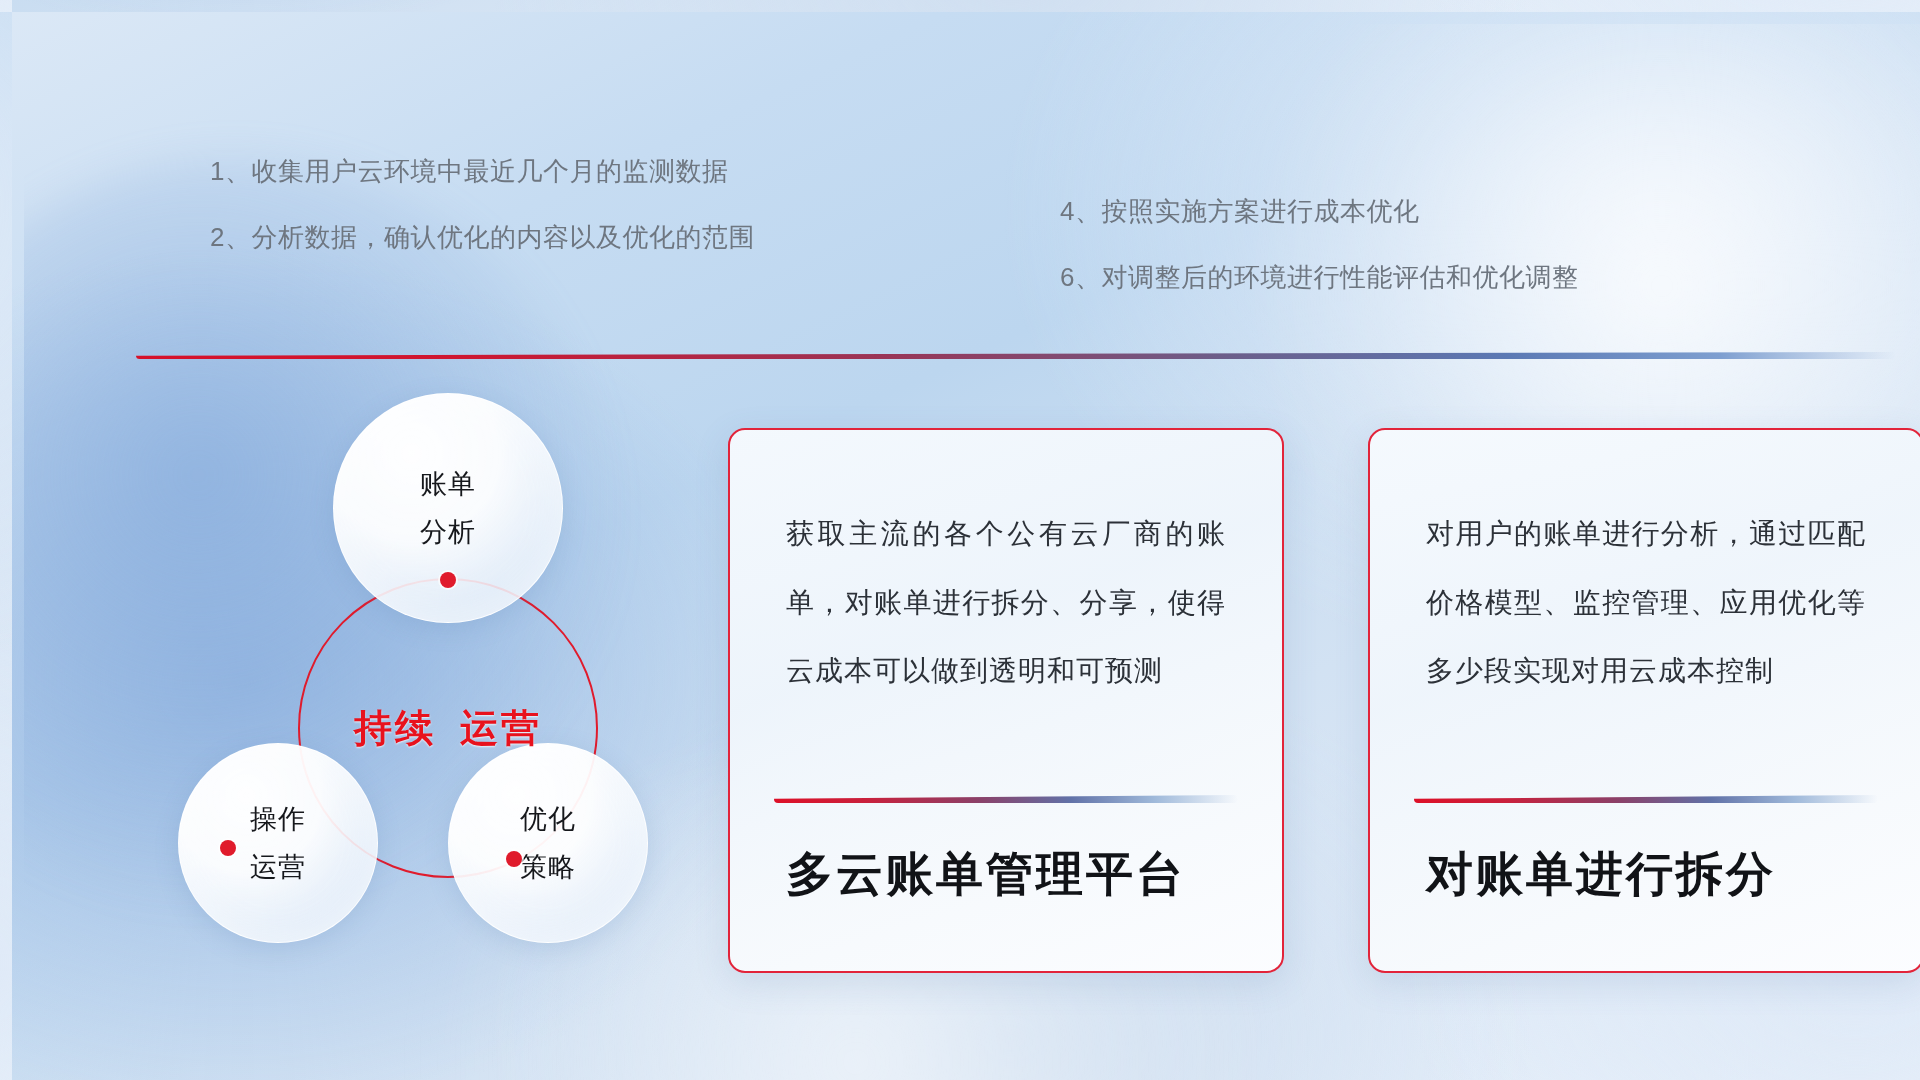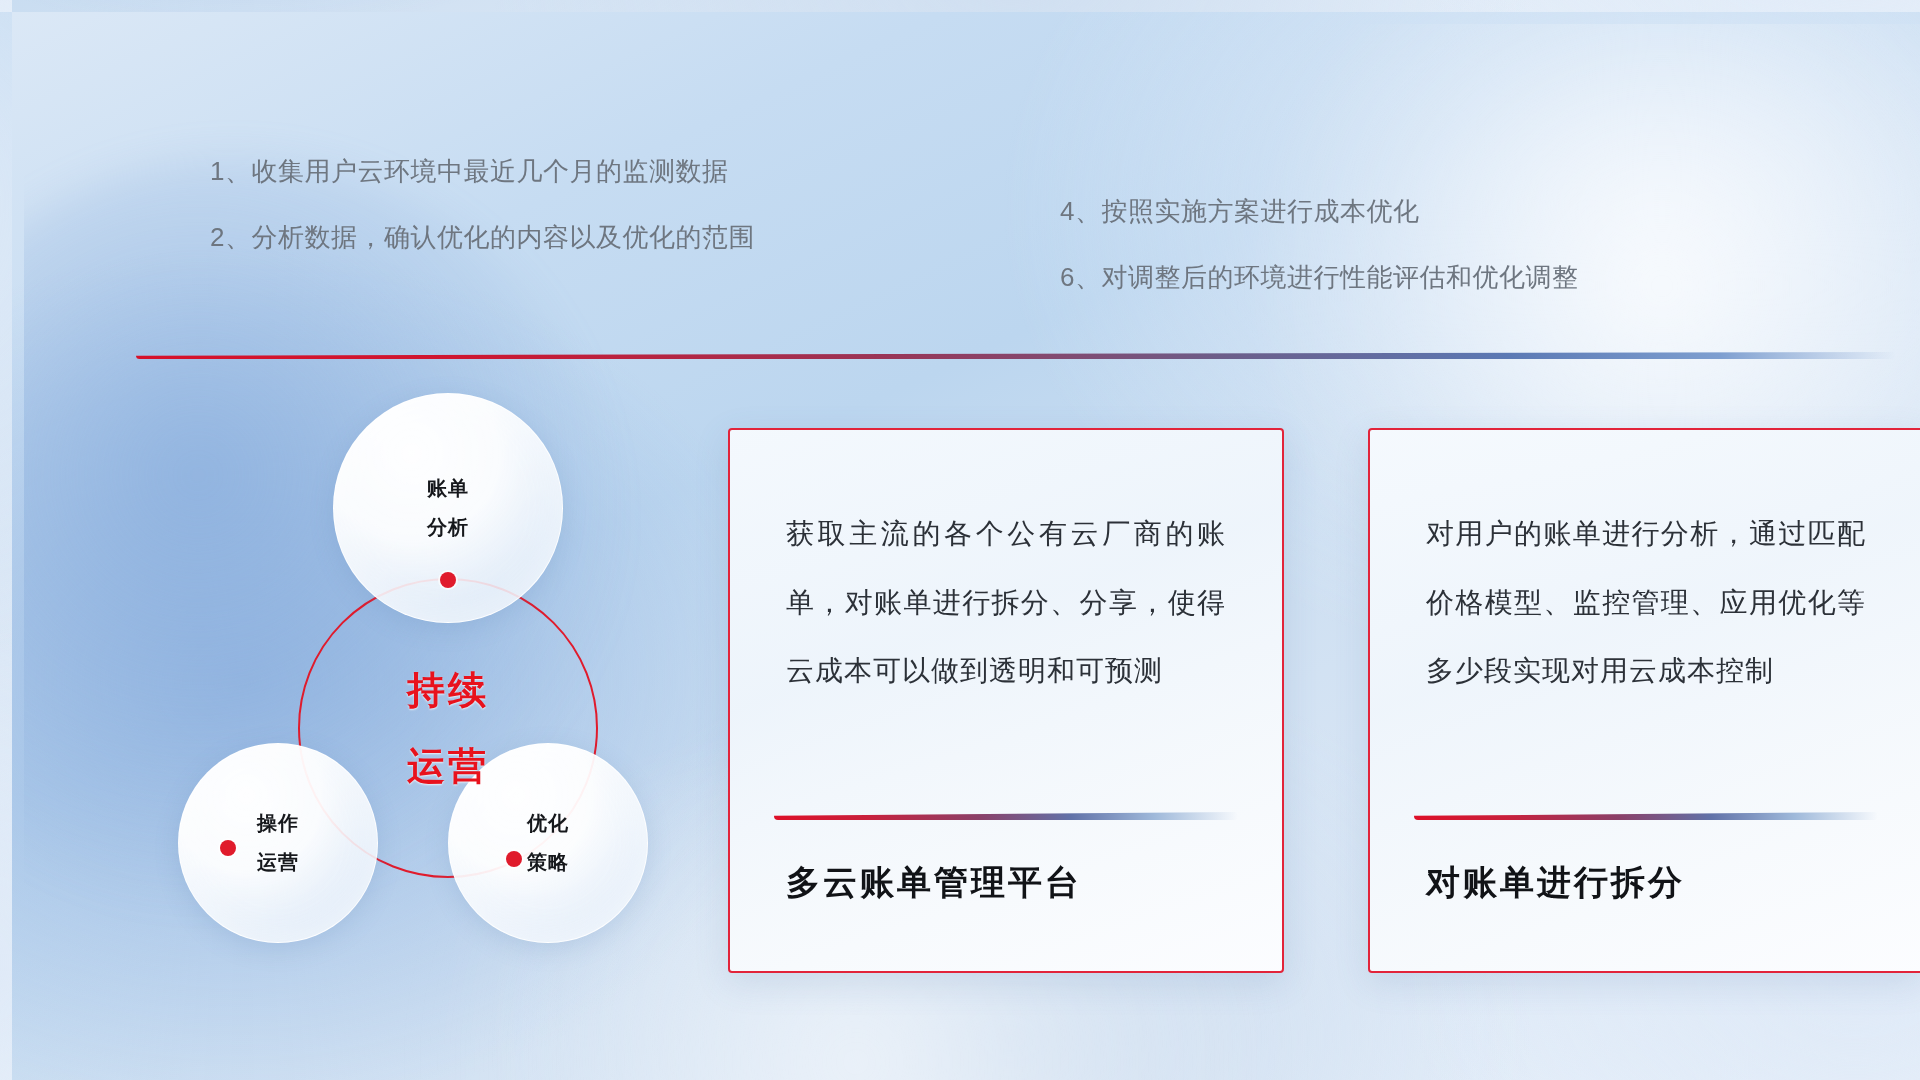--- a/index.html
+++ b/index.html
@@ -64,65 +64,65 @@
   .bubble {
     position:absolute; border-radius:50%;
     background:
       radial-gradient(circle at 34% 26%, rgba(255,255,255,0.99) 0%, rgba(255,255,255,0.94) 38%, rgba(236,243,251,0.86) 70%, rgba(223,234,247,0.78) 100%);
     border:1.5px solid rgba(255,255,255,0.95);
     box-shadow: 0 6px 24px rgba(90,130,180,0.18), inset 0 0 40px rgba(255,255,255,0.6);
     display:flex; align-items:center; justify-content:center;
     text-align:center;
   }
   .bubble-text {
-    font-size:20px; font-weight:700; color:#16181c;
+    font-size:27px; font-weight:400; color:#16181c;
     line-height:1.35; letter-spacing:1px;
   }
   .bubble.b-top   { left:185px; top:-15px;  width:230px; height:230px; }
   .bubble.b-left  { left:30px;  top:335px;  width:200px; height:200px; }
   .bubble.b-right { left:300px; top:335px;  width:200px; height:200px; }
 
   .center-label {
     position:absolute; left:150px; top:170px; width:300px; height:300px;
-    display:flex; flex-direction:column; align-items:center; justify-content:center;
+    display:flex; flex-direction:row; align-items:center; justify-content:center;
     color:#e8121d; font-size:38px; font-weight:800; line-height:1.38; letter-spacing:3px;
     text-shadow:0 1px 2px rgba(255,255,255,0.8);
   }
   .node-dot {
     position:absolute; width:16px; height:16px; border-radius:50%;
     background:#e01b2c; box-shadow:0 0 0 2px rgba(255,255,255,0.65);
   }
   .node-dot.n-top   { left:292px; top:164px; }
   .node-dot.n-left  { left:72px;  top:432px; }
   .node-dot.n-right { left:358px; top:443px; }
 
   
   .cards { position:absolute; left:680px; top:380px; width:1220px; height:560px; display:flex; gap:60px; }
   .card {
     position:relative; width:580px; height:545px;
     border:2px solid #e2243a;
-    border-radius:4px;
+    border-radius:17px;
     background:linear-gradient(160deg, rgba(246,250,254,0.96) 0%, rgba(240,246,252,0.94) 38%, rgba(247,250,253,0.97) 72%, rgba(252,253,255,0.99) 100%);
     box-shadow:0 10px 34px rgba(80,120,170,0.16);
     padding:58px 44px 0 44px;
     display:flex; flex-direction:column;
     overflow:hidden;
   }
   .card-body {
     font-size:28px; line-height:2.45; color:#2c3138;
     letter-spacing:1px; text-align:justify; text-justify:inter-ideograph;
     flex:1 1 auto;
   }
   .card-divider {
     height:8px; width:100%; margin:0 0 28px 0; border-radius:5px;
     background:linear-gradient(90deg,#dd1028 0%, #c9203c 20%, #8b4068 44%, #6172a8 64%, #9fb9da 82%, rgba(220,232,245,0) 100%);
     clip-path:polygon(0 48%, 100% 0, 100% 100%, 0 100%);
   }
   .card-title {
-    font-size:34px; font-weight:800; color:#111317; letter-spacing:3px;
+    font-size:47px; font-weight:800; color:#111317; letter-spacing:3px;
     padding-bottom:53px;
   }
 </style>
 </head>
 <body>
 
 <div class="bg-soft-1"></div>
 <div class="bg-soft-2"></div>
 <div class="bg-soft-3"></div>
 

